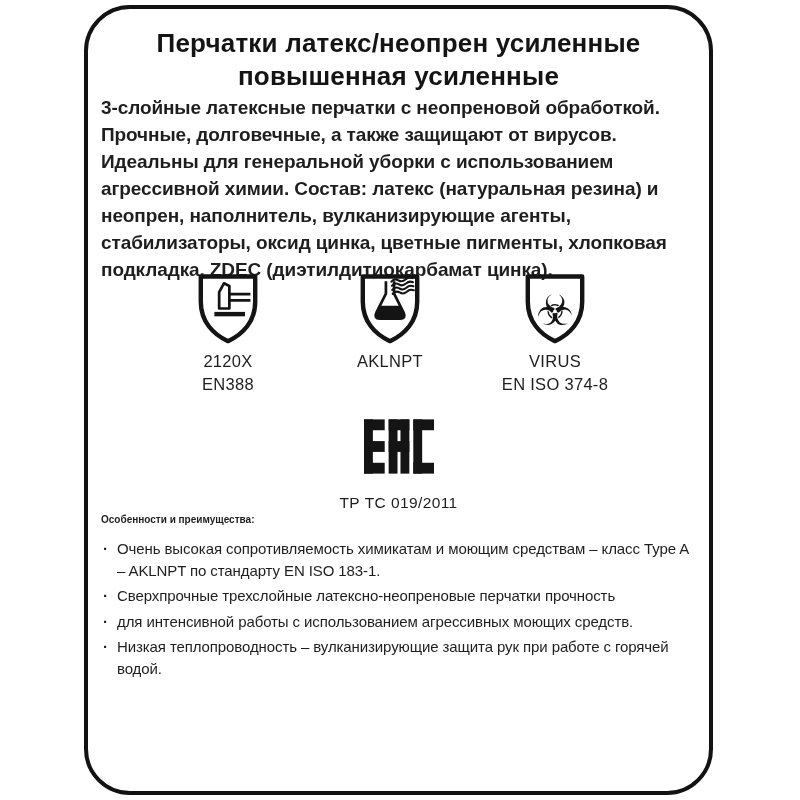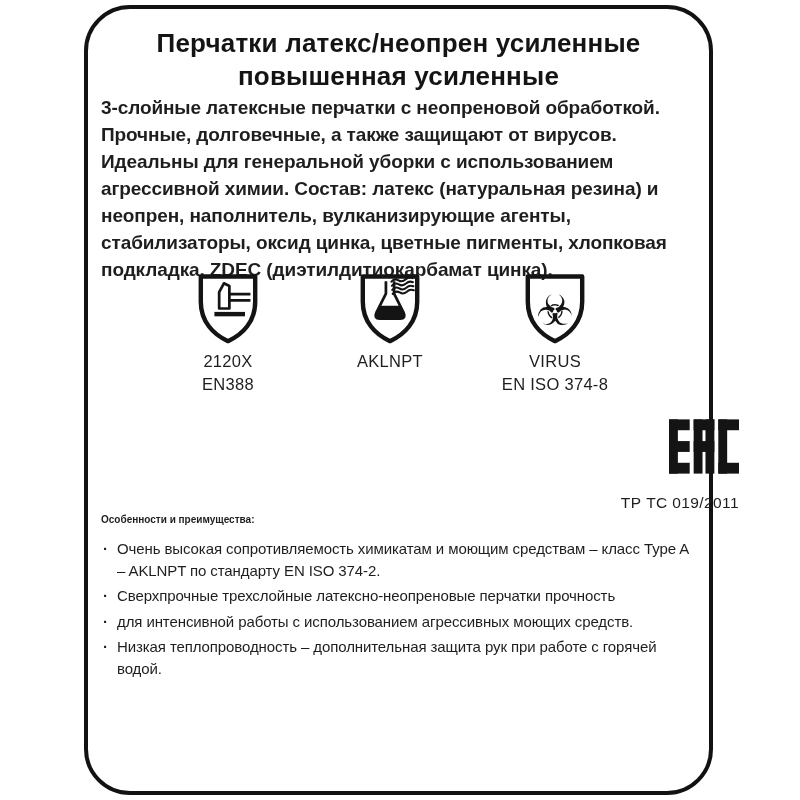--- a/index.html
+++ b/index.html
@@ -53,23 +53,22 @@
   }
   .cert-col.c1 { left: 45px; }
   .cert-col.c2 { left: 207px; }
   .cert-col.c3 { left: 372px; }
   .cert-shield { display: inline-block; color: #141414; }
   .cert-labels { margin-top: 0; font-size: 16.5px; line-height: 23px; font-weight: 500; letter-spacing: 0.3px; }
 
   .eac-wrap {
     position: absolute;
     top: 410px; left: 0; width: 100%;
-    text-align: right;
+    text-align: center;
     color: #141414;
-    margin-left: 30px;
   }
   .eac-reg { margin-top: 16px; font-size: 15.5px; font-weight: 500; letter-spacing: 0.4px; color: var(--ink); }
 
   .features-heading {
     position: absolute;
     top: 505px; left: 13px;
     font-size: 10px;
     font-weight: 700;
   }
   .features-list {
@@ -162,20 +161,20 @@
 
         <rect x="50" y="0" width="9" height="55"></rect>
         <rect x="50" y="0" width="21" height="11"></rect>
         <rect x="50" y="44" width="21" height="11"></rect>
       </svg>
       <div class="eac-reg">ТР ТС 019/2011</div>
     </div>
 
     <div class="features-heading">Особенности и преимущества:</div>
     <ul class="features-list">
-      <li>Очень высокая сопротивляемость химикатам и моющим средствам – класс Type A – AKLNPT по стандарту EN ISO 374-2.</li>
+      <li>Очень высокая сопротивляемость химикатам и моющим средствам – класс Type A – AKLNPT по стандарту EN ISO 183-1.</li>
       <li>Сверхпрочные трехслойные латексно-неопреновые перчатки прочность</li>
       <li>для интенсивной работы с использованием агрессивных моющих средств.</li>
-      <li>Низкая теплопроводность – дополнительная защита рук при работе с горячей водой.</li>
+      <li>Низкая теплопроводность – вулканизирующие защита рук при работе с горячей водой.</li>
     </ul>
 
   </div>
 </div>
 
 </body></html>

